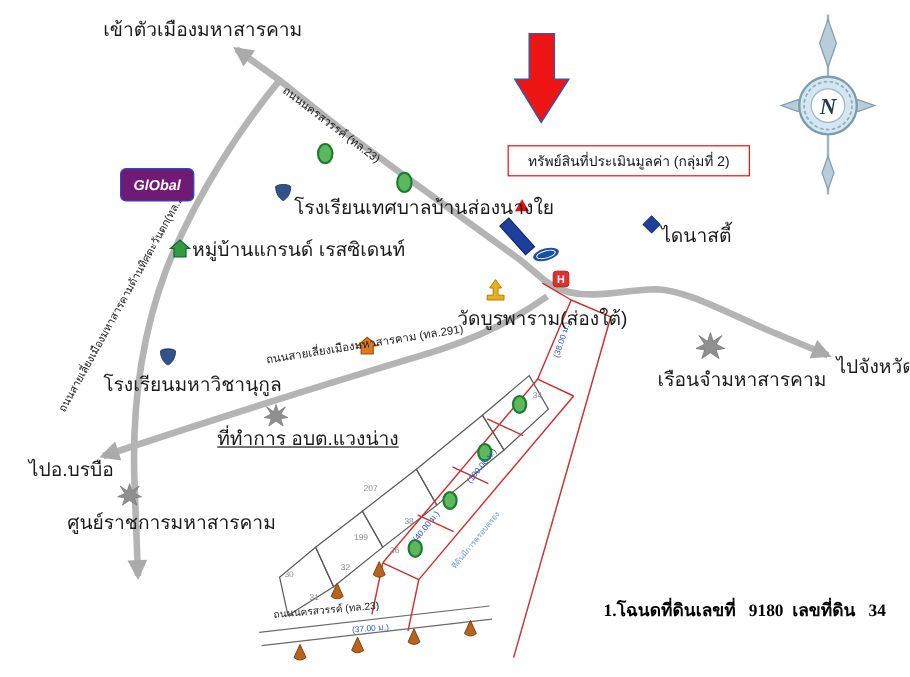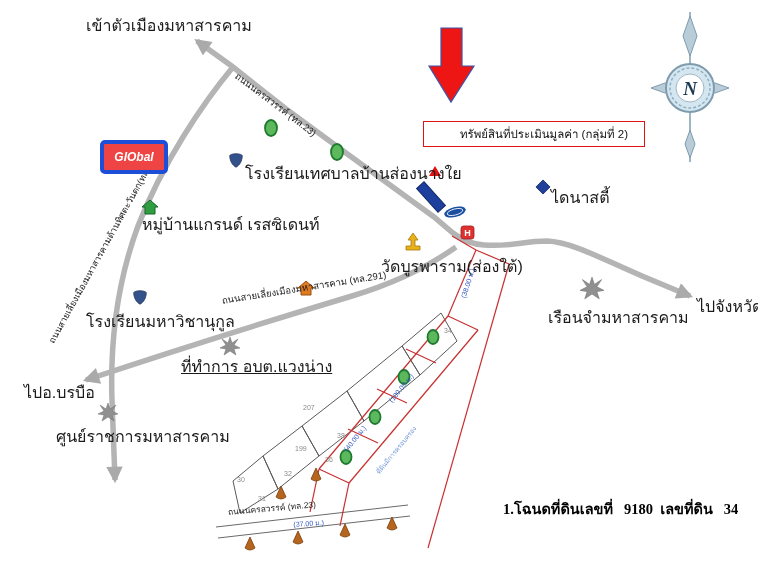--- a/index.html
+++ b/index.html
@@ -6,23 +6,23 @@
   #canvas{position:relative;width:758px;height:564px;background:#ffffff;overflow:hidden;
           font-family:"Liberation Sans",sans-serif;}
   #maplayer{position:absolute;left:0;top:0;width:758px;height:564px;}
   .label{position:absolute;font-size:16px;color:#1a1a1a;white-space:nowrap;line-height:1.1;}
   .rot{transform-origin:left center;}
   .pnum{position:absolute;font-size:7px;color:#8a8a8a;white-space:nowrap;}
   .dim{position:absolute;font-size:7px;color:#2f55c0;white-space:nowrap;transform-origin:left top;}
   .note{position:absolute;font-size:6.5px;color:#6f97d6;white-space:nowrap;transform-origin:left top;}
   .property-box{position:absolute;left:423px;top:121px;width:200px;height:24px;
       border:1.6px solid #e01212;background:#ffffff;display:flex;align-items:center;justify-content:center;
-      font-size:11.5px;color:#111;z-index:5;padding-left:20px;}
-  .global-logo{position:absolute;left:100px;top:140px;width:60px;height:26px;background:#ef4444;
-      border:4px solid #1d4ed8;border-radius:5px;display:flex;align-items:center;justify-content:center;
+      font-size:11.5px;color:#111;z-index:5;}
+  .global-logo{position:absolute;left:100px;top:140px;width:60px;height:26px;background:#701a75;
+      border:1px solid #1d4ed8;border-radius:5px;display:flex;align-items:center;justify-content:center;
       color:#ffffff;font-weight:bold;font-style:italic;font-size:12px;z-index:3;}
   .deeds{position:absolute;left:503px;top:444px;font-family:"Liberation Serif",serif;
       font-size:14.5px;font-weight:600;color:#000;line-height:26px;white-space:pre;}
 </style>
 </head>
 <body>
 
 <div id="canvas">
 
   <svg id="maplayer" viewBox="0 0 758 564">
@@ -143,21 +143,21 @@
   <div class="label" style="left:86px;top:17px;">เข้าตัวเมืองมหาสารคาม</div>
   <div class="label" style="left:697px;top:298px;">ไปจังหวัดร้อยเอ็ด</div>
   <div class="label" style="left:24px;top:384px;">ไปอ.บรบือ</div>
 
   <div class="label rot" style="left:236px;top:70px;transform:rotate(37deg);font-size:9.5px;">ถนนนครสวรรค์ (ทล.23)</div>
   <div class="label rot" style="left:52px;top:338px;transform:rotate(-61deg);font-size:9px;">ถนนสายเลี่ยงเมืองมหาสารคามด้านทิศตะวันตก(ทล.2040)</div>
   <div class="label rot" style="left:222px;top:296px;transform:rotate(-9deg);font-size:9.5px;">ถนนสายเลี่ยงเมืองมหาสารคาม (ทล.291)</div>
   <div class="label rot" style="left:228px;top:508px;transform:rotate(-5deg);font-size:8.5px;">ถนนนครสวรรค์ (ทล.23)</div>
 
   <div class="label" style="left:245px;top:165px;">โรงเรียนเทศบาลบ้านส่องนางใย</div>
-  <div class="label" style="left:142px;top:200px;margin-top:16px;">หมู่บ้านแกรนด์ เรสซิเดนท์</div>
+  <div class="label" style="left:160px;top:200px;">หมู่บ้านแกรนด์ เรสซิเดนท์</div>
   <div class="label" style="left:381px;top:226px;margin-top:32px;">วัดบูรพาราม(ส่องใต้)</div>
   <div class="label" style="left:551px;top:189px;">ไดนาสตี้</div>
   <div class="label" style="left:86px;top:313px;">โรงเรียนมหาวิชานุกูล</div>
   <div class="label" style="left:181px;top:358px;text-decoration:underline;">ที่ทำการ อบต.แวงน่าง</div>
   <div class="label" style="left:56px;top:428px;text-align:right;">ศูนย์ราชการมหาสารคาม</div>
   <div class="label" style="left:548px;top:309px;text-align:center;">เรือนจำมหาสารคาม</div>
 
   <div class="global-logo">
     <span>GlObal</span>
   </div>

